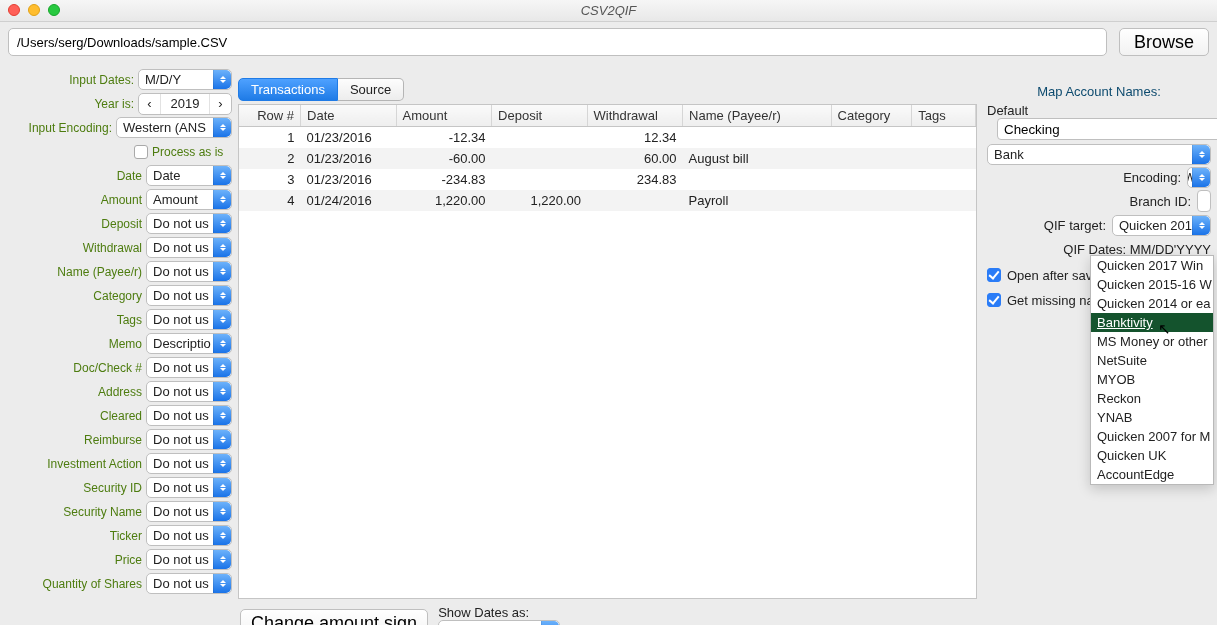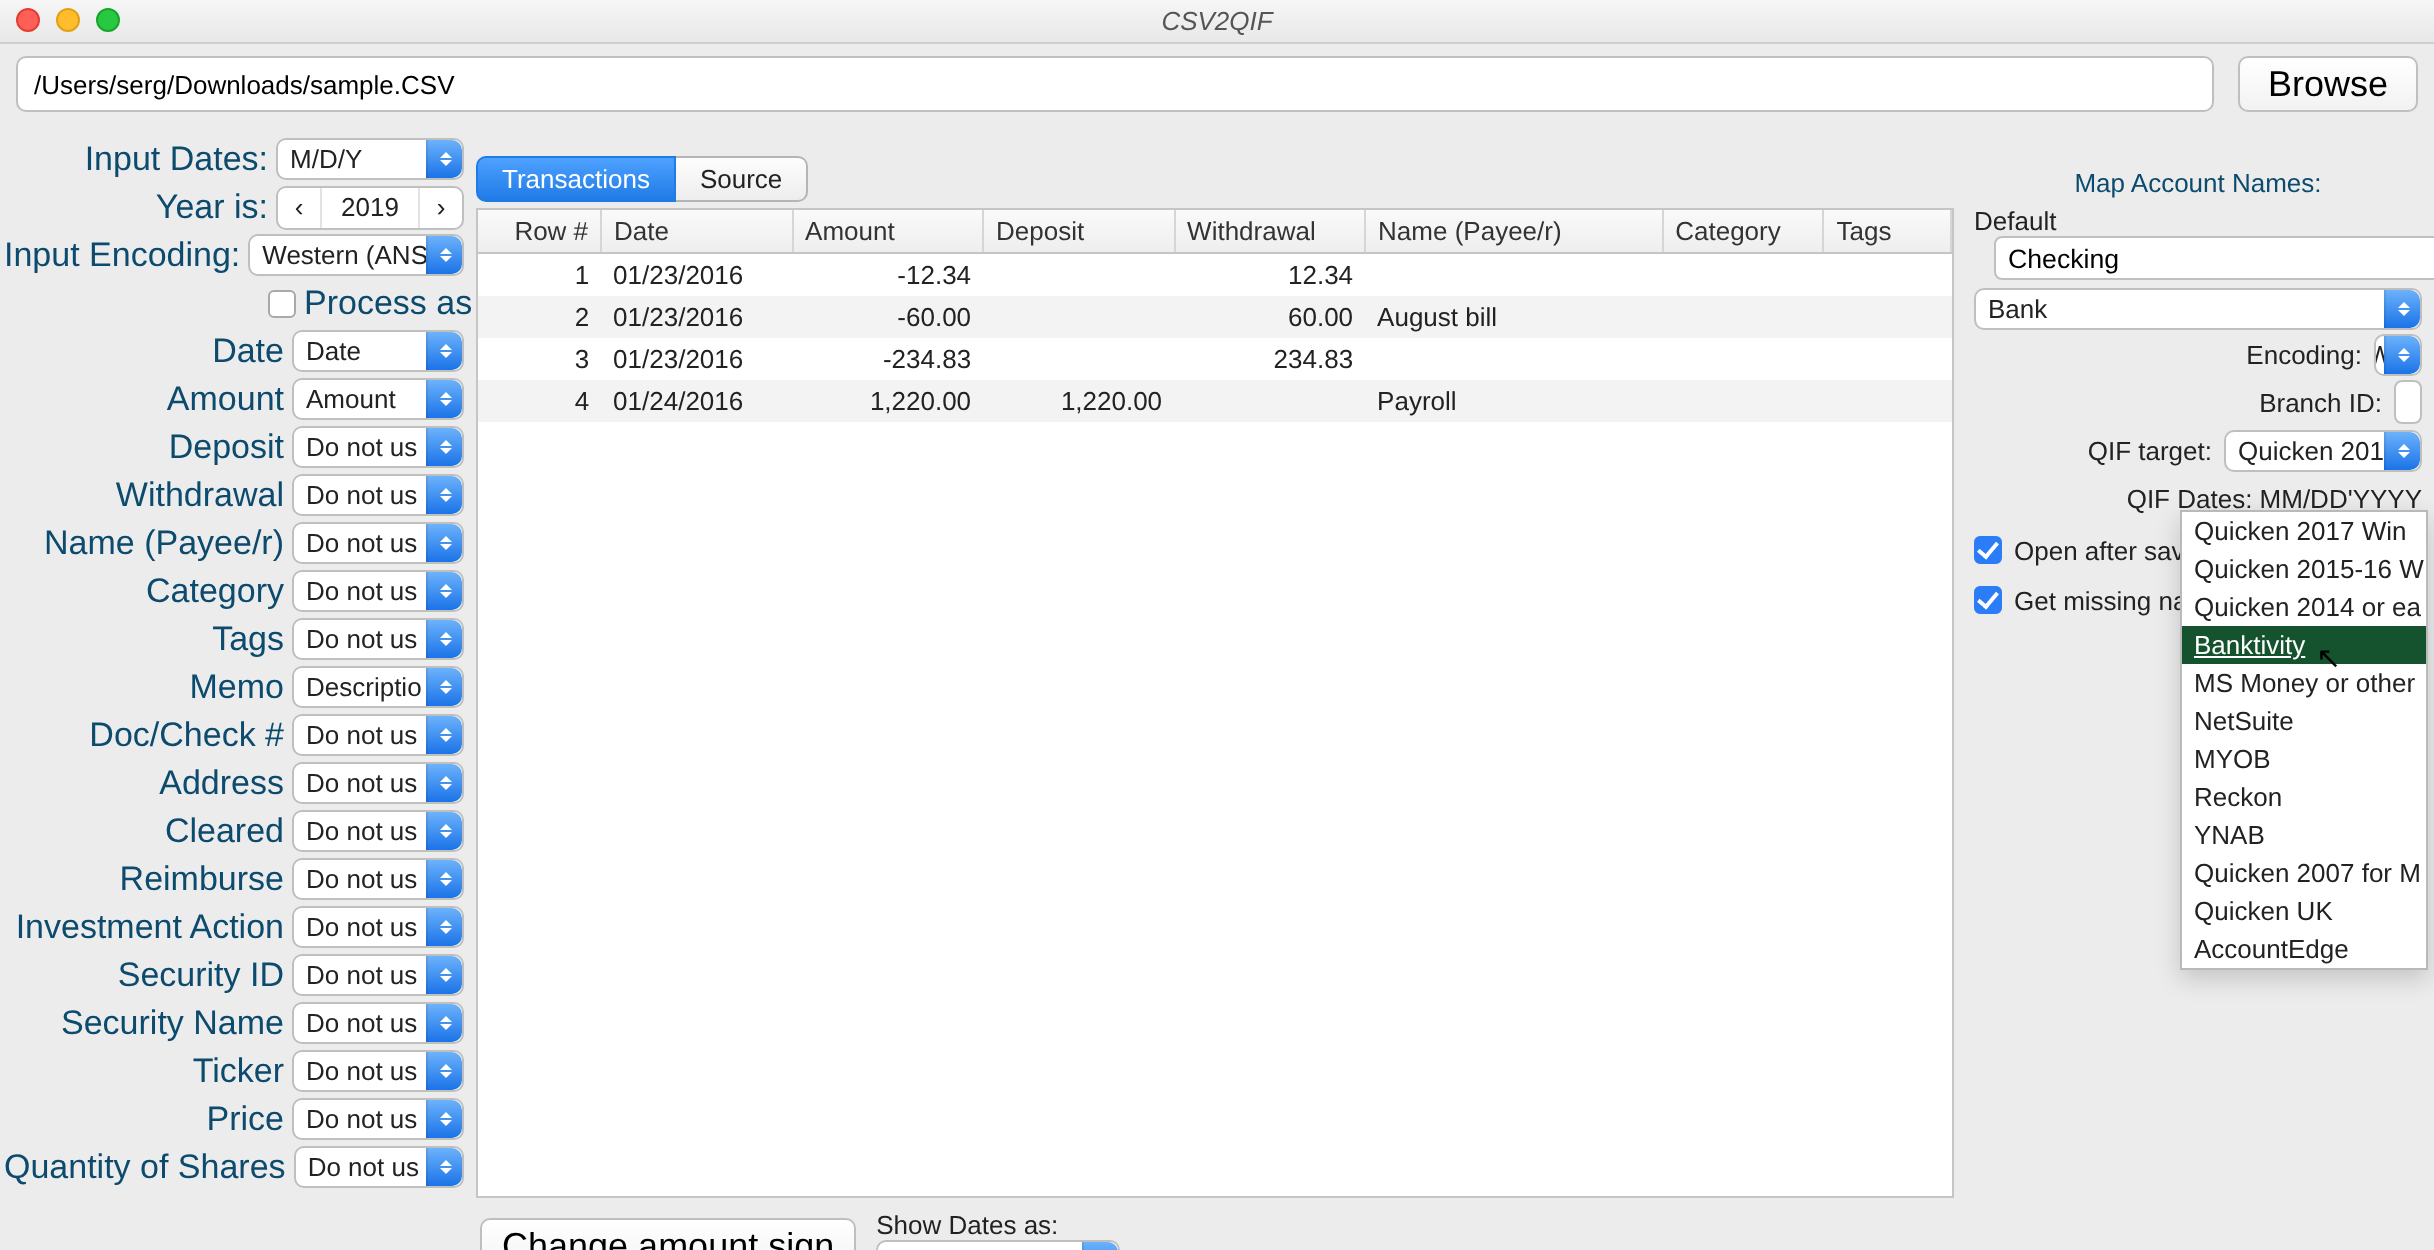--- a/index.html
+++ b/index.html
@@ -29,21 +29,21 @@
   .path-row{display:flex;align-items:flex-end;gap:12px;padding:6px 8px 8px 8px;}
   .path-input{
     flex:1;height:28px;border:1px solid #bfbfbf;border-radius:5px;
     background:#fff;padding:0 8px;font-size:13px;
   }
   .btn{height:28px;border:1px solid #bfbfbf;border-radius:5px;
     background:linear-gradient(#fff,#f2f2f2);padding:0 14px;font-size:18px;}
   .main{display:flex;align-items:flex-start;}
   .left{width:238px;flex:none;padding:4px 6px 4px 2px;}
   .lrow{display:flex;align-items:center;justify-content:flex-end;gap:4px;height:23px;margin-bottom:1px;}
-  .lrow label{font-size:17px;color:#0c4a6e;white-space:nowrap;text-align:right;}
+  .lrow label{font-size:12px;color:#4d7c0f;white-space:nowrap;text-align:right;}
   .select{
     height:21px;border:1px solid #bfbfbf;border-radius:5px;
     background:#fff;font-size:13px;padding:0 20px 0 6px;
     position:relative;display:inline-flex;align-items:center;white-space:nowrap;overflow:hidden;
   }
   .select.blue .sel-cap{
     background:linear-gradient(#6cb2fb,#1a73e8);
   }
   .sel-cap{
     position:absolute;right:0;top:0;bottom:0;width:18px;

